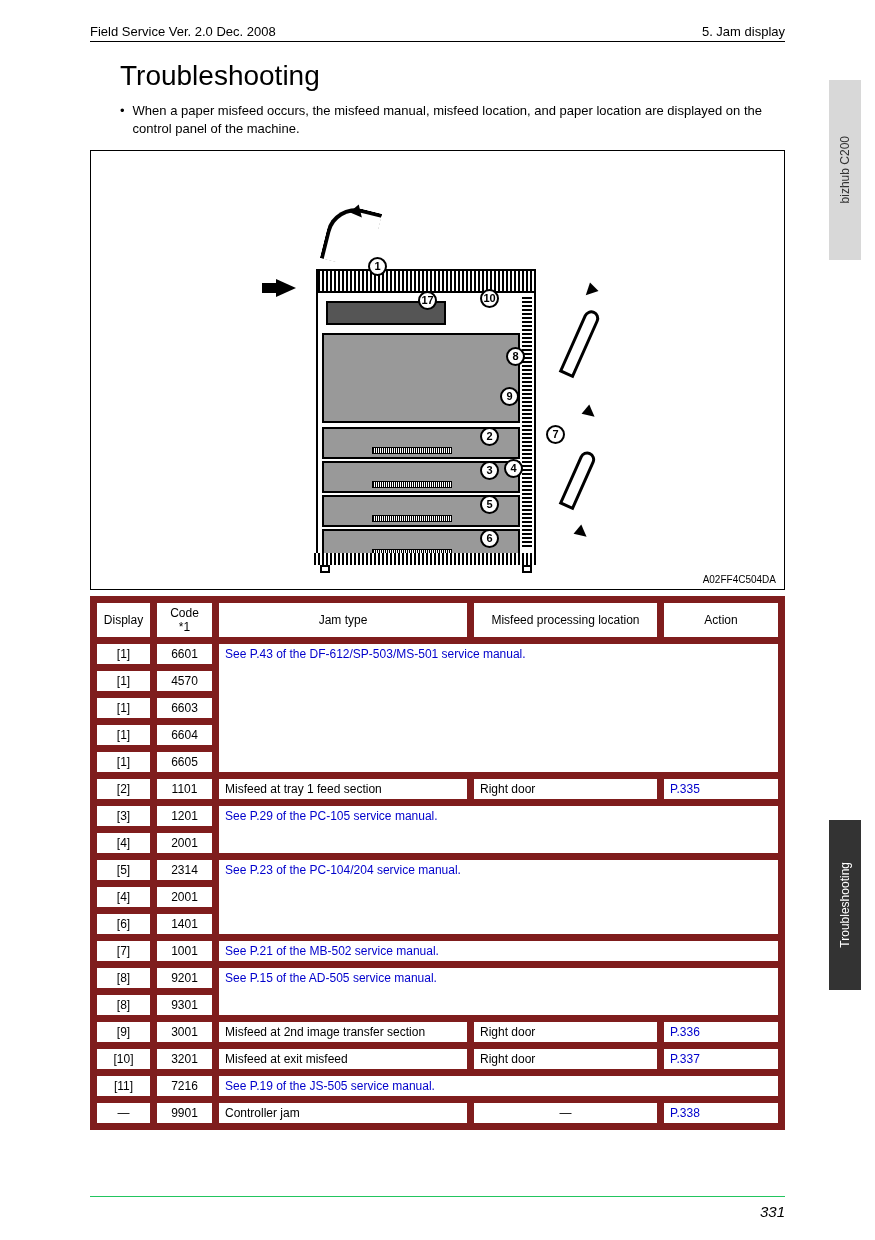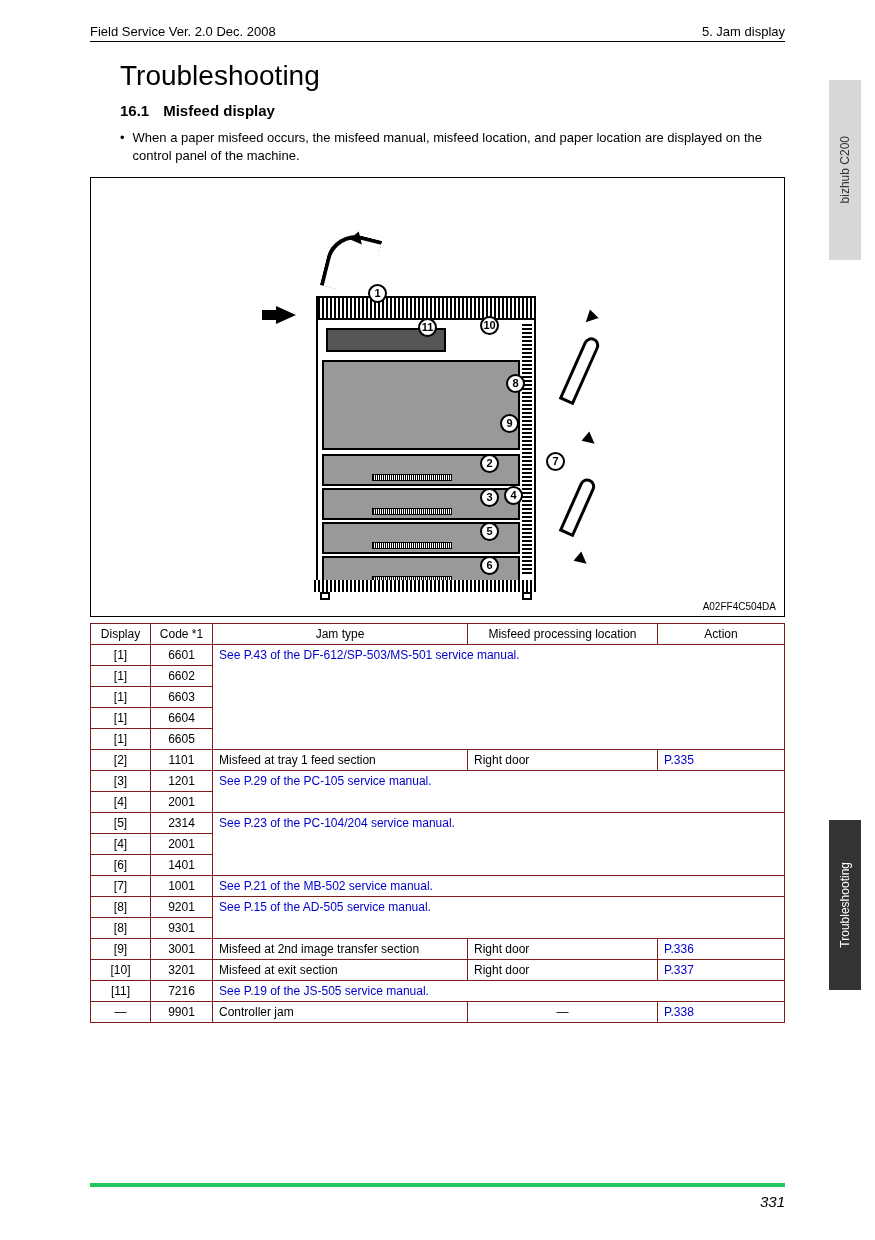--- a/index.html
+++ b/index.html
@@ -208,38 +208,38 @@
     line-height: 15px;
     text-align: center;
     font-weight: bold;
   }
   table.jam {
     width: 100%;
     border-collapse: collapse;
     font-size: 12px;
   }
   table.jam th, table.jam td {
-    border: 1px solid #7f1d1d;
+    border: 7px solid #7f1d1d;
     padding: 3px 6px;
     text-align: left;
     vertical-align: middle;
   }
   table.jam th {
     text-align: center;
     font-weight: normal;
     background: #fff;
   }
   table.jam td.center { text-align: center; }
   .link { color: #0000cc; }
   .footer {
     position: absolute;
-    bottom: 30px;
+    bottom: 20px;
     left: 90px;
     right: 90px;
-    border-top: 4px solid #22c55e;
+    border-top: 1px solid #22c55e;
     padding-top: 6px;
     text-align: right;
     font-style: italic;
     font-size: 15px;
   }
 </style>
 </head>
 <body>
 
 <div class="page">
@@ -252,24 +252,20 @@
   <div class="tab tab-top">
     <span>bizhub C200</span>
   </div>
   <div class="tab tab-bottom">
     <span>Troubleshooting</span>
   </div>
 
   <h1 class="title">Troubleshooting</h1>
 
 
-  <h3 class="subsection">
-    <span>16.1</span>
-    <span>Misfeed display</span>
-  </h3>
 
   <div class="body-text bullet">
     <span class="bullet-mark">•</span>
     <span>When a paper misfeed occurs, the misfeed manual, misfeed location, and paper location are displayed on the control panel of the machine.</span>
   </div>
 
   <div class="diagram">
     <div class="printer">
       <div class="adf"></div>
       <span class="arrow-out ao0"></span>
@@ -304,21 +300,21 @@
       <span class="callout" style="left:52px; top:20px;">1</span>
       <span class="callout" style="left:164px; top:190px;">2</span>
       <span class="callout" style="left:164px; top:224px;">3</span>
       <span class="callout" style="left:188px; top:222px;">4</span>
       <span class="callout" style="left:164px; top:258px;">5</span>
       <span class="callout" style="left:164px; top:292px;">6</span>
       <span class="callout" style="left:230px; top:188px;">7</span>
       <span class="callout" style="left:190px; top:110px;">8</span>
       <span class="callout" style="left:184px; top:150px;">9</span>
       <span class="callout" style="left:164px; top:52px;">10</span>
-      <span class="callout" style="left:102px; top:54px;">11</span>
+      <span class="callout" style="left:102px; top:54px;">17</span>
     </div>
     <div class="diagram-code">A02FF4C504DA</div>
   </div>
 
   <table class="jam">
     <thead>
       <tr>
         <th style="width:60px">Display</th>
         <th style="width:62px">Code *1</th>
         <th style="width:255px">Jam type</th>
@@ -327,21 +323,21 @@
       </tr>
     </thead>
     <tbody id="jam-body">
         <tr>
           <td class="center">[1]</td>
           <td class="center">6601</td>
           <td colspan="3" rowspan="5" class="link" style="vertical-align: top;">See P.43 of the DF-612/SP-503/MS-501 service manual.</td>
         </tr>
         <tr>
           <td class="center">[1]</td>
-          <td class="center">6602</td>
+          <td class="center">4570</td>
         </tr>
         <tr>
           <td class="center">[1]</td>
           <td class="center">6603</td>
         </tr>
         <tr>
           <td class="center">[1]</td>
           <td class="center">6604</td>
         </tr>
         <tr>
@@ -394,21 +390,21 @@
         <tr>
           <td class="center">[9]</td>
           <td class="center">3001</td>
           <td>Misfeed at 2nd image transfer section</td>
           <td>Right door</td>
           <td class="link">P.336</td>
         </tr>
         <tr>
           <td class="center">[10]</td>
           <td class="center">3201</td>
-          <td>Misfeed at exit section</td>
+          <td>Misfeed at exit misfeed</td>
           <td>Right door</td>
           <td class="link">P.337</td>
         </tr>
         <tr>
           <td class="center">[11]</td>
           <td class="center">7216</td>
           <td colspan="3" rowspan="1" class="link" style="vertical-align: top;">See P.19 of the JS-505 service manual.</td>
         </tr>
         <tr>
           <td class="center">—</td>

